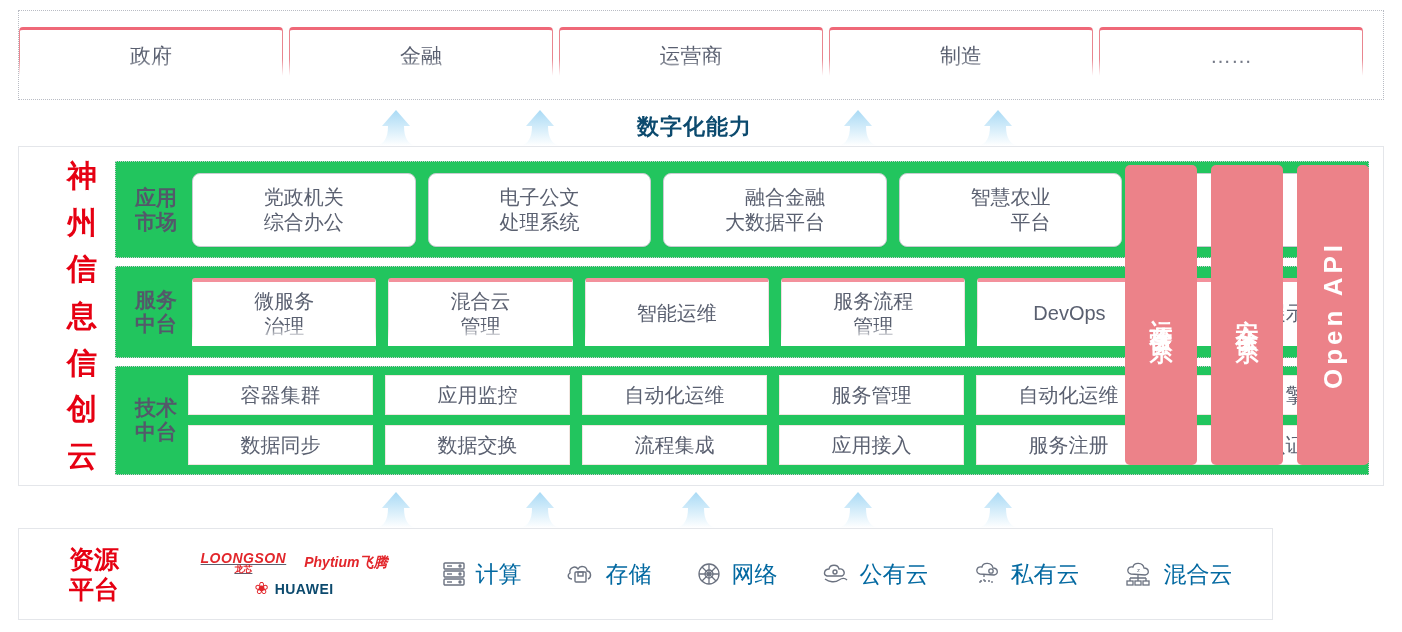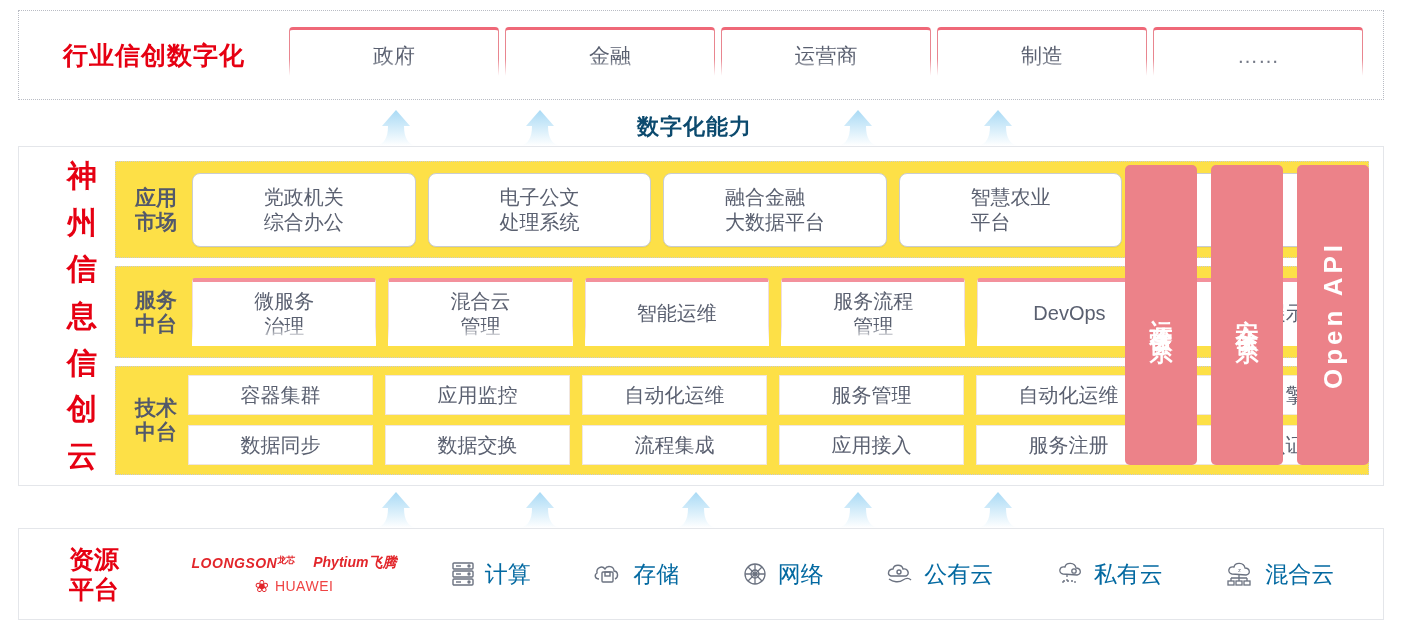--- a/index.html
+++ b/index.html
@@ -69,38 +69,38 @@
     display:flex;flex-direction:column;align-items:center;justify-content:space-between;
     line-height:1;
   }
   .cloud-title span{display:block;}
 
   .rows{
     position:absolute;left:96px;top:14px;right:14px;bottom:10px;
     display:flex;flex-direction:column;gap:8px;
   }
   .band{
-    background:#fde047;border:1px dotted #c9ccd1;box-sizing:border-box;
+    background:#22c55e;border:1px dotted #c9ccd1;box-sizing:border-box;
     display:flex;align-items:center;padding:0 10px 0 8px;
   }
   .band.app{height:98px;}
   .band.svc{height:92px;}
   .band.tech{height:110px;}
 
   .band-label{
     flex:0 0 64px;width:64px;text-align:center;
     font-size:21px;font-weight:bold;color:#53596a;line-height:1.15;
   }
   .band-cards{flex:1;display:flex;gap:12px;padding-left:4px;}
 
   
   .app-card{
     flex:1;height:74px;background:#fff;
     border:1px solid #c9ccd1;border-radius:8px;box-sizing:border-box;
-    display:flex;align-items:center;justify-content:center;text-align:left;
+    display:flex;align-items:center;justify-content:center;text-align:right;
     font-size:20px;line-height:1.25;color:#5a6070;
     box-shadow:0 1px 0 rgba(0,0,0,.04);
   }
   .app-card.muted{color:#8c919c;letter-spacing:2px;}
 
   
   .svc-card{
     flex:1;height:68px;background:#fff;
     border:1px solid #efdcdf;border-top:4px solid #f3919c;
     border-radius:3px;box-sizing:border-box;
@@ -134,54 +134,53 @@
     writing-mode:vertical-rl;text-orientation:upright;
     font-size:23px;letter-spacing:7px;line-height:1;
   }
   .pillar .vtext.latin{
     text-orientation:mixed;transform:rotate(180deg);
     font-size:26px;letter-spacing:4px;
   }
 
   
   .resource-panel{
-    position:absolute;left:18px;top:528px;width:1366px;height:92px;
+    position:absolute;left:18px;top:528px;width:1255px;height:92px;
     border:1px solid #e4e6ea;box-sizing:border-box;background:#fff;
     display:flex;align-items:center;
   }
   .res-title{
     flex:0 0 150px;text-align:center;
     color:#e60012;font-weight:bold;font-size:25px;line-height:1.2;
   }
   .res-logos{
     flex:0 0 250px;display:flex;flex-direction:column;align-items:center;
     justify-content:center;gap:6px;
   }
   .logo-line{display:flex;align-items:center;gap:18px;}
-  .loongson{display:flex;flex-direction:row;align-items:flex-start;line-height:1;}
+  .loongson{display:flex;flex-direction:column;align-items:center;line-height:1;text-decoration:underline;}
   .loongson .en{
     color:#e2262b;font-weight:bold;font-style:italic;font-size:14px;letter-spacing:.5px;
   }
   .loongson .cn{color:#e2262b;font-size:9px;font-weight:bold;}
   .phytium{color:#e2262b;font-weight:bold;font-style:italic;font-size:14px;}
   .huawei{display:flex;align-items:center;gap:6px;}
   .huawei .mark{color:#e2262b;font-size:17px;line-height:1;}
-  .huawei .word{color:#ef4444;font-weight:normal;font-size:14px;letter-spacing:.5px;}
+  .huawei .word{color:#0c4a6e;font-weight:bold;font-size:14px;letter-spacing:.5px;}
 
   .res-items{flex:1;display:flex;align-items:center;justify-content:space-around;padding-right:18px;}
   .res-item{display:flex;align-items:center;gap:9px;font-size:23px;color:#0369a1;}
   .res-item svg{display:block;}
 </style>
 </head>
 <body>
 
 <div class="page">
 
   <div class="industry-band">
-    <div class="industry-title">行业信创数字化</div>
     <div class="industry-cards">
       <div class="ind-card">
           <span>政府</span>
         </div>
       <div class="ind-card">
           <span>金融</span>
         </div>
       <div class="ind-card">
           <span>运营商</span>
         </div>

